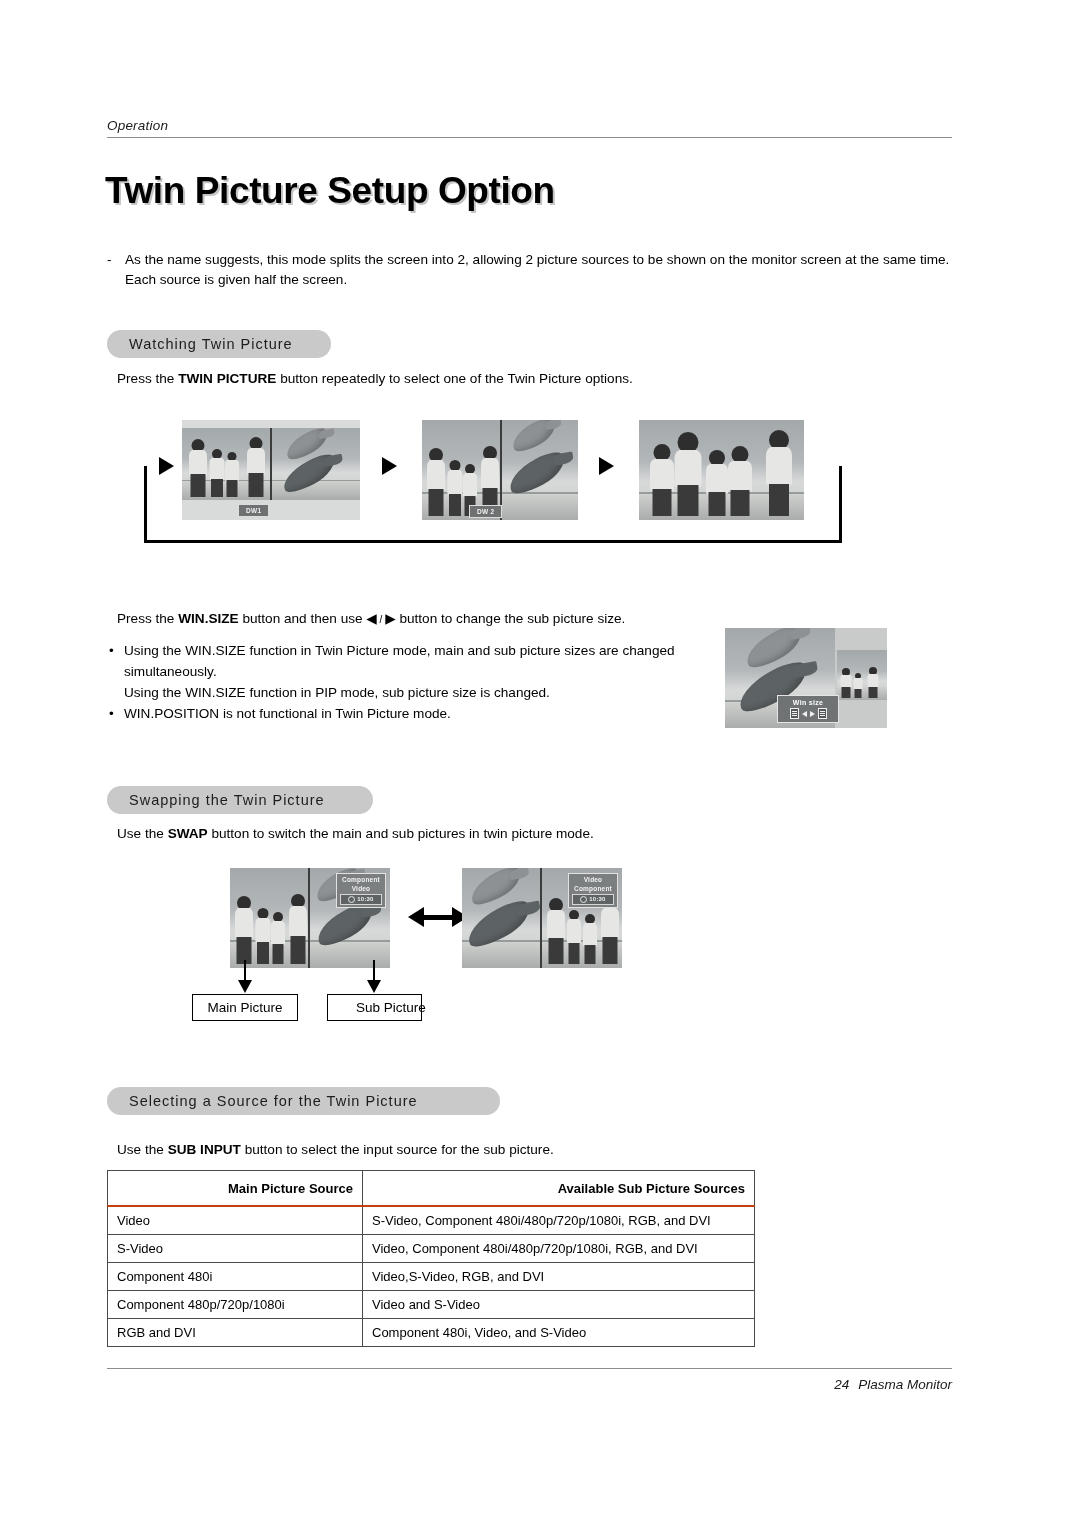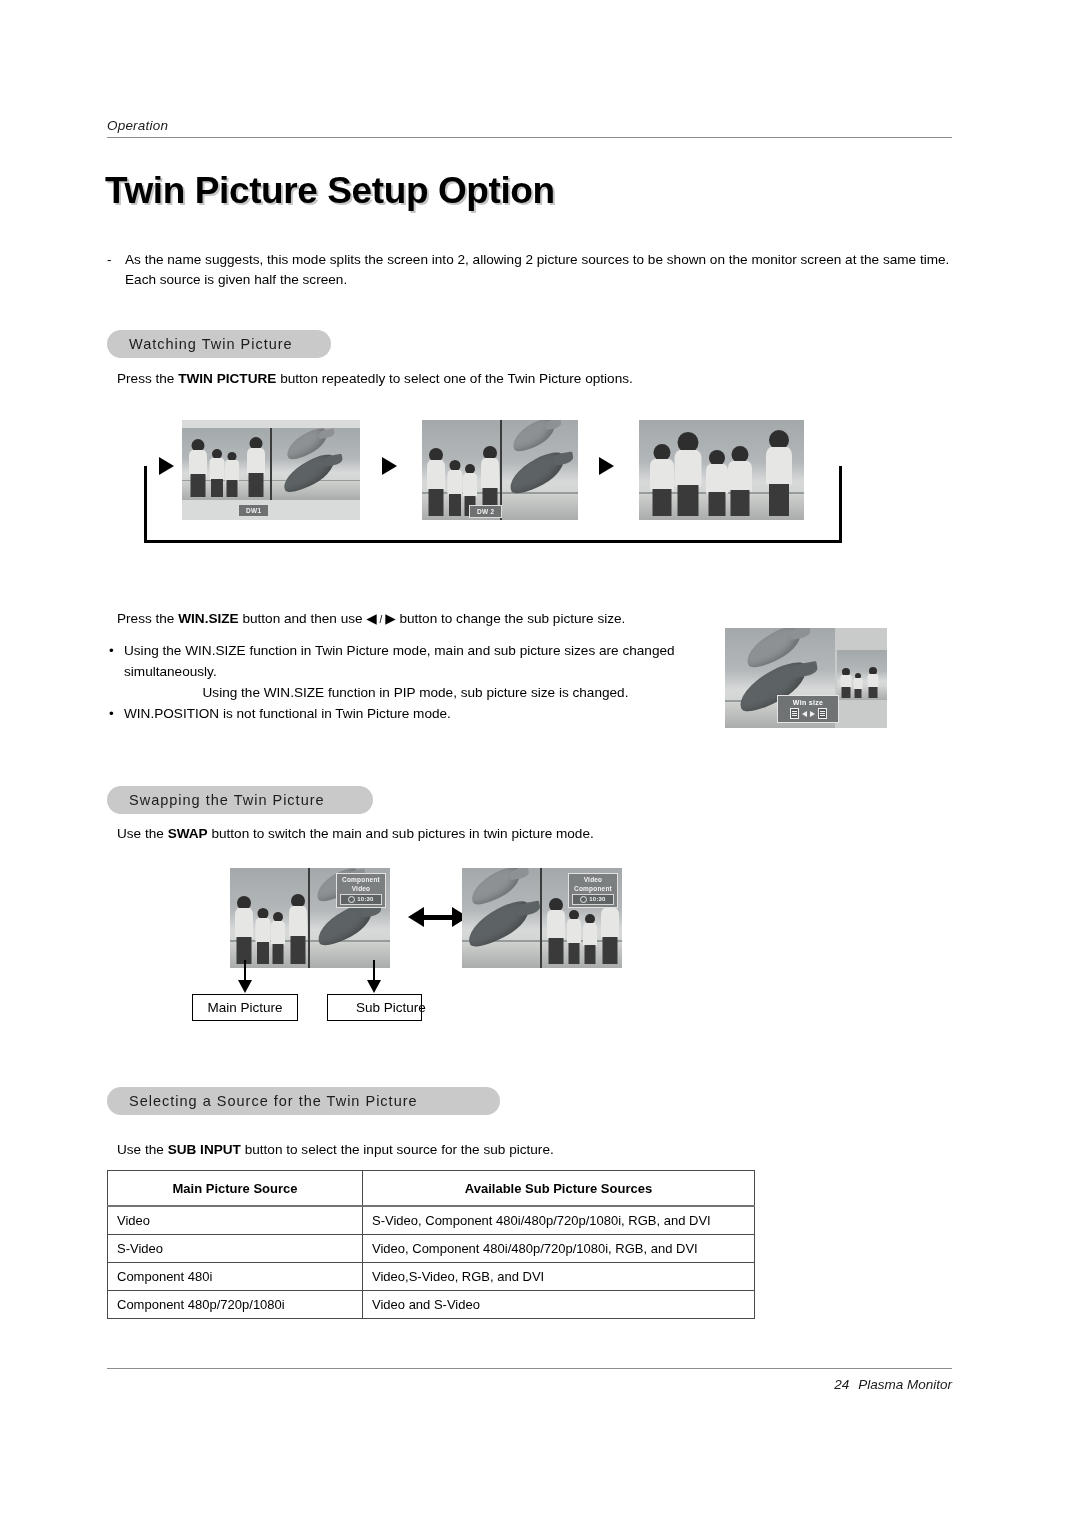--- a/index.html
+++ b/index.html
@@ -345,21 +345,21 @@
     vertical-align: middle;
     height: 19px;
   }
   .src-table th {
     font-weight: bold;
     font-size: 13px;
     text-align: center;
     height: 26px;
   }
   .src-table .col1 { width: 236px; }
-  .src-table thead th { border-bottom: 2px solid #737373; }
+  .src-table thead th { border-bottom: 2px solid #c2410c; text-align: right; }
 
   
   .footer {
     position: absolute;
     left: 103px;
     top: 1368px;
     width: 845px;
   }
   .footer .ft-rule {
     height: 1px;
@@ -517,21 +517,21 @@
 
   <div class="body-text" style="left:113px; top:609px; width:620px;">
     <span>Press the </span><b>WIN.SIZE</b><span> button and then use </span><span>◀</span><span style="font-size:10px;"> / </span><span>▶</span><span> button to change the sub picture size.</span>
   </div>
 
   <div class="bullet-list" style="left:103px; top:640px; width:600px;">
     <div class="bullet-row">
       <span class="bdot">•</span>
       <span>Using the WIN.SIZE function in Twin Picture mode, main and sub picture sizes are changed simultaneously.</span>
     </div>
-    <div class="bullet-row" style="padding-left:17px;text-align:center;">
+    <div class="bullet-row" style="padding-left:17px;">
       <span>Using the WIN.SIZE function in PIP mode, sub picture size is changed.</span>
     </div>
     <div class="bullet-row">
       <span class="bdot">•</span>
       <span>WIN.POSITION is not functional in Twin Picture mode.</span>
     </div>
   </div>
 
   <div class="tv" style="left:721px; top:628px; width:162px; height:100px; background:#c9cbcb;">
     <div class="halfL" style="left:0; width:110px;">
@@ -714,20 +714,24 @@
         <td>Video, Component 480i/480p/720p/1080i, RGB, and DVI</td>
       </tr>
       <tr>
         <td class="col1">Component 480i</td>
         <td>Video,S-Video, RGB, and DVI</td>
       </tr>
       <tr>
         <td class="col1">Component 480p/720p/1080i</td>
         <td>Video and S-Video</td>
       </tr>
+      <tr>
+        <td class="col1">RGB and DVI</td>
+        <td>Component 480i, Video, and S-Video</td>
+      </tr>
     </tbody>
   </table>
 
   <div class="footer">
     <div class="ft-rule"></div>
     <div class="ft-text">
       <span class="pg">24</span><span>Plasma Monitor</span>
     </div>
   </div>
 

